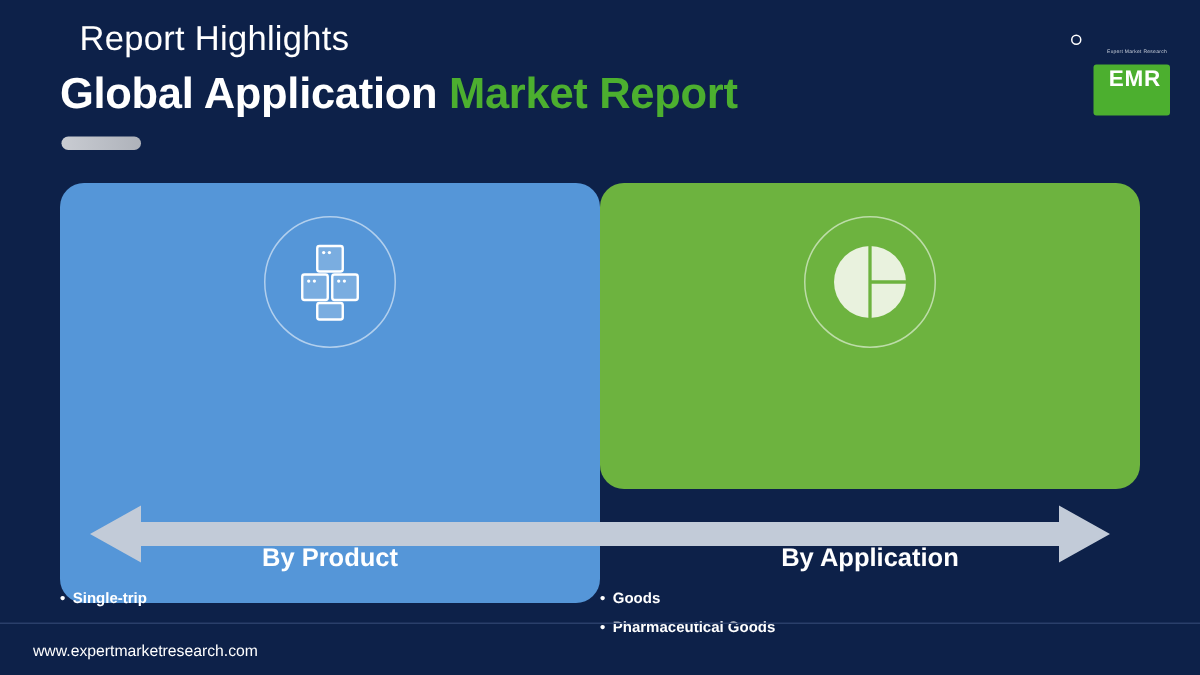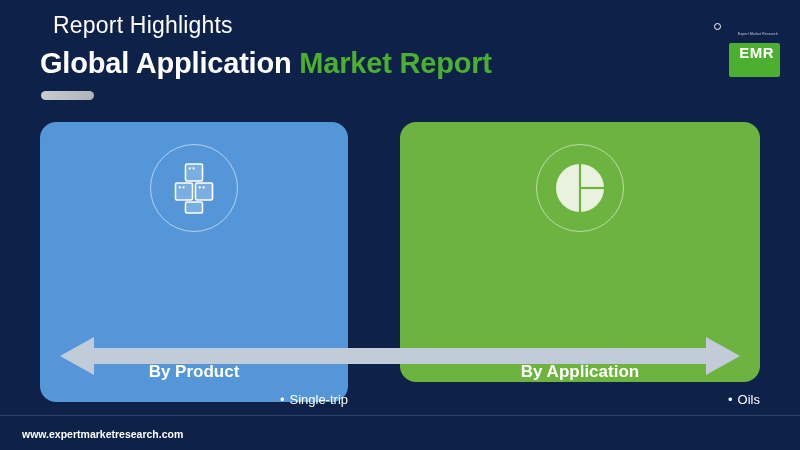--- a/index.html
+++ b/index.html
@@ -80,26 +80,26 @@
     white-space: nowrap;
   }
 
   
   .card {
     position: absolute;
     border-radius: 16px;
   }
   .card-product {
     left: 40px; top: 122px;
-    width: 308px; height: 280px;
+    width: 360px; height: 280px;
     background: #5596d8;
   }
   .card-application {
     left: 400px; top: 122px;
-    width: 360px; height: 260px;
+    width: 360px; height: 204px;
     background: #6db33f;
   }
 
   .circle-icon {
     position: absolute;
     top: 22px;
     left: 50%;
     transform: translateX(-50%);
     width: 88px; height: 88px;
     border-radius: 50%;
@@ -117,24 +117,24 @@
     font-size: 17px;
     font-weight: bold;
     color: #ffffff;
   }
   .card-product .card-title { top: 240px; }
 
   .bullets {
     position: absolute;
     top: 268px;
     width: 100%;
-    text-align: right;
-    color: #ffffff;
-    font-size: 13px;
-    font-weight: normal;
+    text-align: left;
+    color: #ffffff;
+    font-size: 10px;
+    font-weight: bold;
     line-height: 19px;
   }
   .bullets .item { white-space: nowrap; }
   .bullets .item::before {
     content: "\2022";
     margin-right: 5px;
   }
 
   
   .card-inner { position: absolute; inset: 0; }
@@ -151,21 +151,21 @@
     position: absolute;
     left: 0; right: 0; bottom: 34px;
     height: 1px;
     background: #2a3f6a;
   }
   .footer-url {
     position: absolute;
     left: 22px; bottom: 10px;
     font-size: 10.5px;
     color: #ffffff;
-    font-weight: bold;
+    font-weight: normal;
   }
 </style>
 </head>
 <body>
 
 <div class="page">
 
   <div class="header-sub">Report Highlights</div>
   <div class="header-title"><span>Global Application </span><span class="accent">Market Report</span></div>
   <div class="title-underline"></div>
@@ -209,21 +209,22 @@
           <path d="M32 32 L56 32 A24 24 0 0 0 32 8 Z" fill="#e9f2de"></path>
           <path d="M32 32 L32 56 A24 24 0 0 0 56 32 Z" fill="#e9f2de"></path>
           <line x1="32" y1="32" x2="32" y2="8" stroke="#6db33f" stroke-width="2.2"></line>
           <line x1="32" y1="32" x2="56" y2="32" stroke="#6db33f" stroke-width="2.2"></line>
           <line x1="32" y1="32" x2="32" y2="56" stroke="#6db33f" stroke-width="2.2"></line>
           <circle cx="32" cy="32" r="24" fill="none" stroke="#6db33f" stroke-width="0"></circle>
         </svg>
       </div>
       <div class="card-title">By Application</div>
       <div class="bullets">
-        <div class="item">Oils</div>
+        <div class="item">Goods</div>
+        <div class="item">Pharmaceutical Goods</div>
       </div>
     </div>
   </div>
 
   <div class="arrow">
     <svg width="680" height="42" viewBox="0 0 680 42" aria-hidden="true">
       <polygon points="0,21 34,2 34,13 646,13 646,2 680,21 646,40 646,29 34,29 34,40" fill="#c2cbd8"></polygon>
     </svg>
   </div>
 

